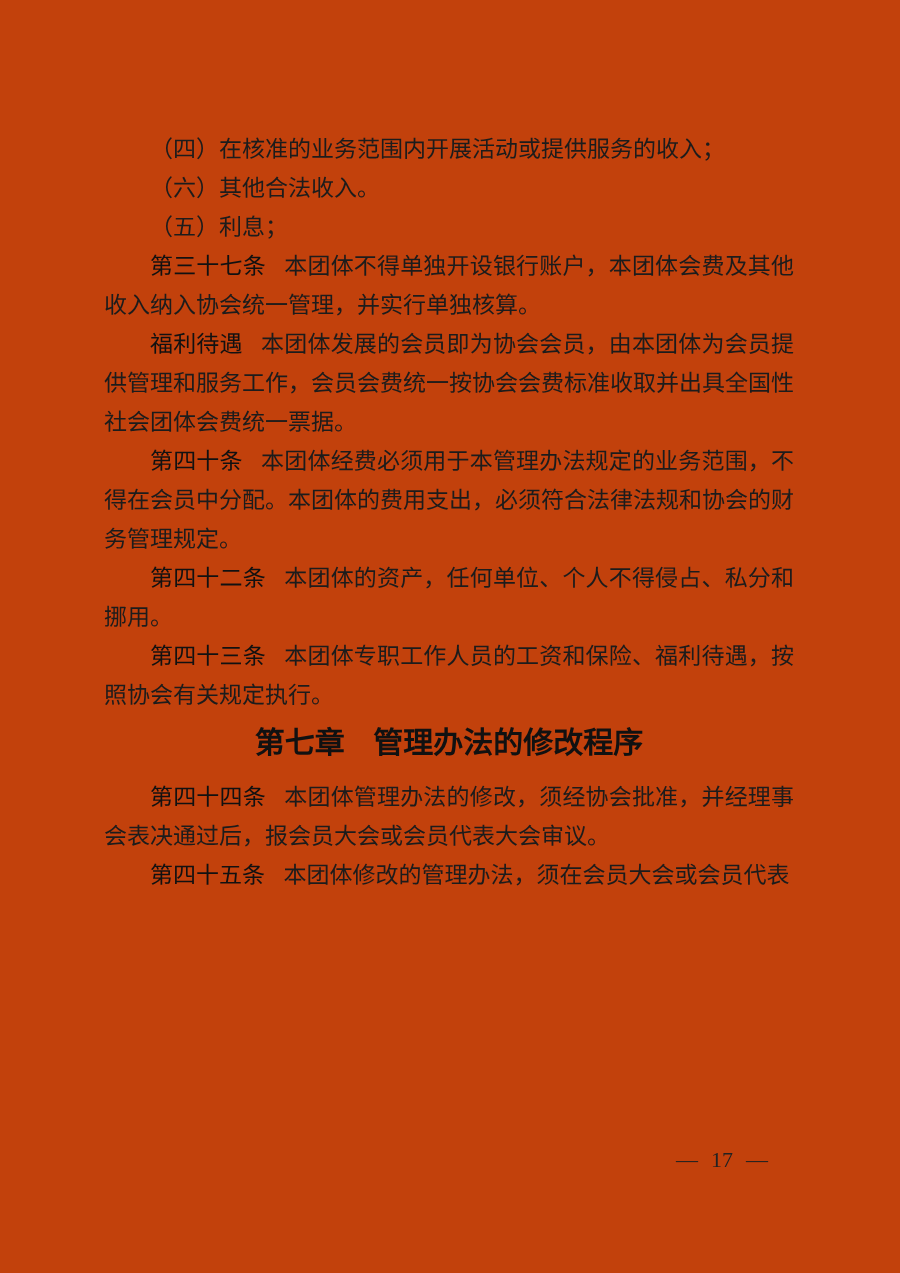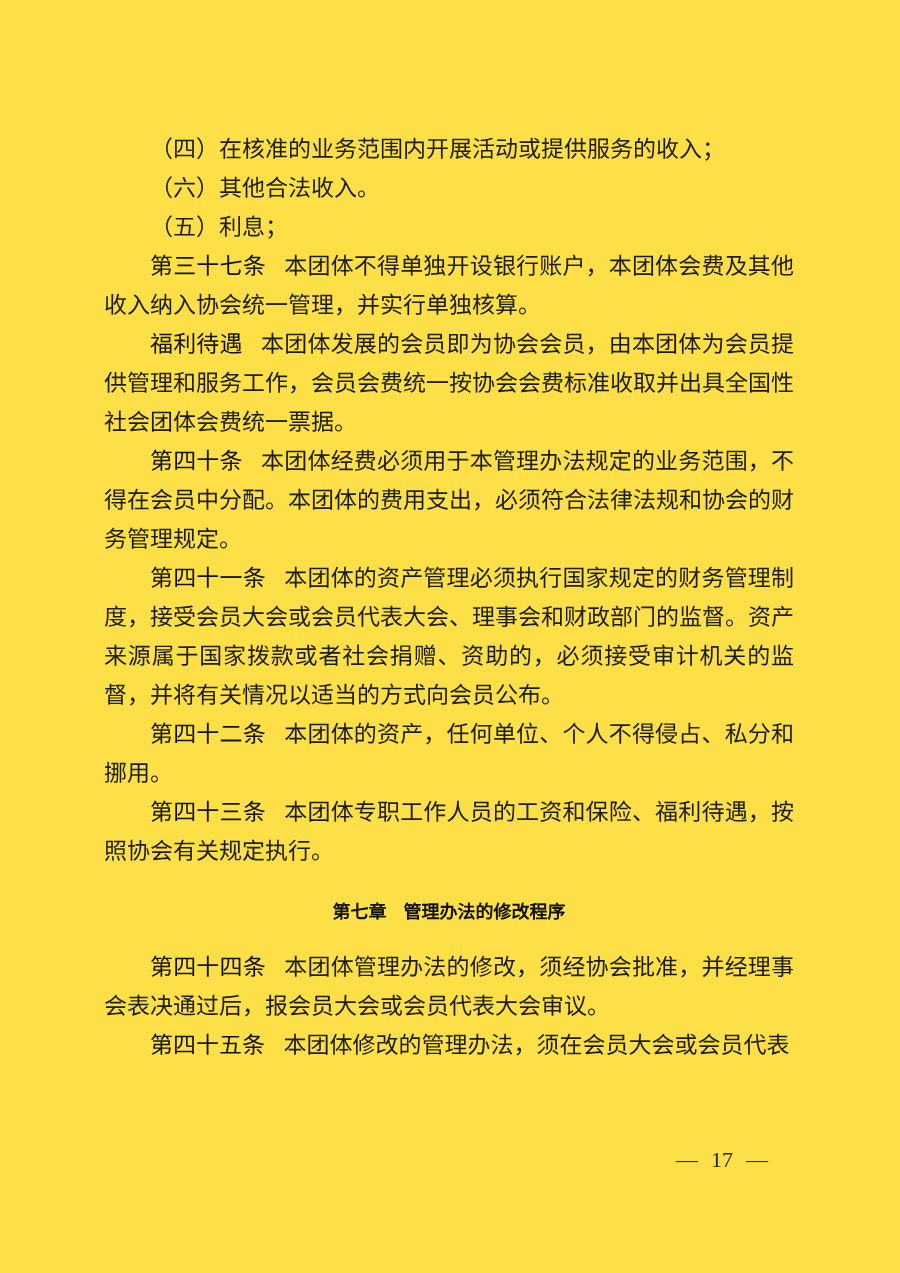--- a/index.html
+++ b/index.html
@@ -7,21 +7,21 @@
   body {
     background: #ffffff;
     font-family: "Liberation Serif", "DejaVu Serif", serif;
     color: #1c1c1c;
     overflow: hidden;
   }
   .page {
     position: relative;
     width: 900px;
     height: 1273px;
-    background: #fde047;
+    background: #c2410c;
   }
   .doc-body {
     position: absolute;
     left: 104px;
     top: 130px;
     width: 690px;
     font-size: 23px;
     line-height: 39px;
     text-align: justify;
     letter-spacing: 0;
@@ -32,26 +32,26 @@
   }
   .art-num {
     font-weight: 400;
     font-family: "Liberation Sans", "DejaVu Sans", sans-serif;
     color: #111111;
     margin-right: 0.8em;
   }
   .chapter {
     text-align: center;
     text-indent: 0;
-    font-size: 18px;
+    font-size: 30px;
     line-height: 39px;
     font-weight: 700;
     font-family: "Liberation Sans", "DejaVu Sans", sans-serif;
     color: #111111;
-    margin: 22px 0 16px 0;
+    margin: 8px 0 16px 0;
   }
   .chapter .ch-num { margin-right: 0.95em; }
   .page-footer {
     position: absolute;
     top: 1146px;
     right: 132px;
     display: inline-flex;
     align-items: center;
     gap: 13px;
     font-size: 22px;
@@ -73,21 +73,20 @@
 
     <p class="clause">（五）利息；</p>
 
     <p class="article"><span class="art-num">第三十七条</span><span>本团体不得单独开设银行账户，本团体会费及其他收入纳入协会统一管理，并实行单独核算。</span></p>
 
     <p class="article"><span class="art-num">福利待遇</span><span>本团体发展的会员即为协会会员，由本团体为会员提供管理和服务工作，会员会费统一按协会会费标准收取并出具全国性社会团体会费统一票据。</span></p>
 
 
     <p class="article"><span class="art-num">第四十条</span><span>本团体经费必须用于本管理办法规定的业务范围，不得在会员中分配。本团体的费用支出，必须符合法律法规和协会的财务管理规定。</span></p>
 
-    <p class="article"><span class="art-num">第四十一条</span><span>本团体的资产管理必须执行国家规定的财务管理制度，接受会员大会或会员代表大会、理事会和财政部门的监督。资产来源属于国家拨款或者社会捐赠、资助的，必须接受审计机关的监督，并将有关情况以适当的方式向会员公布。</span></p>
 
     <p class="article"><span class="art-num">第四十二条</span><span>本团体的资产，任何单位、个人不得侵占、私分和挪用。</span></p>
 
     <p class="article"><span class="art-num">第四十三条</span><span>本团体专职工作人员的工资和保险、福利待遇，按照协会有关规定执行。</span></p>
 
     <h2 class="chapter"><span class="ch-num">第七章</span><span>管理办法的修改程序</span></h2>
 
     <p class="article"><span class="art-num">第四十四条</span><span>本团体管理办法的修改，须经协会批准，并经理事会表决通过后，报会员大会或会员代表大会审议。</span></p>
 
     <p class="article"><span class="art-num">第四十五条</span><span>本团体修改的管理办法，须在会员大会或会员代表</span></p>

